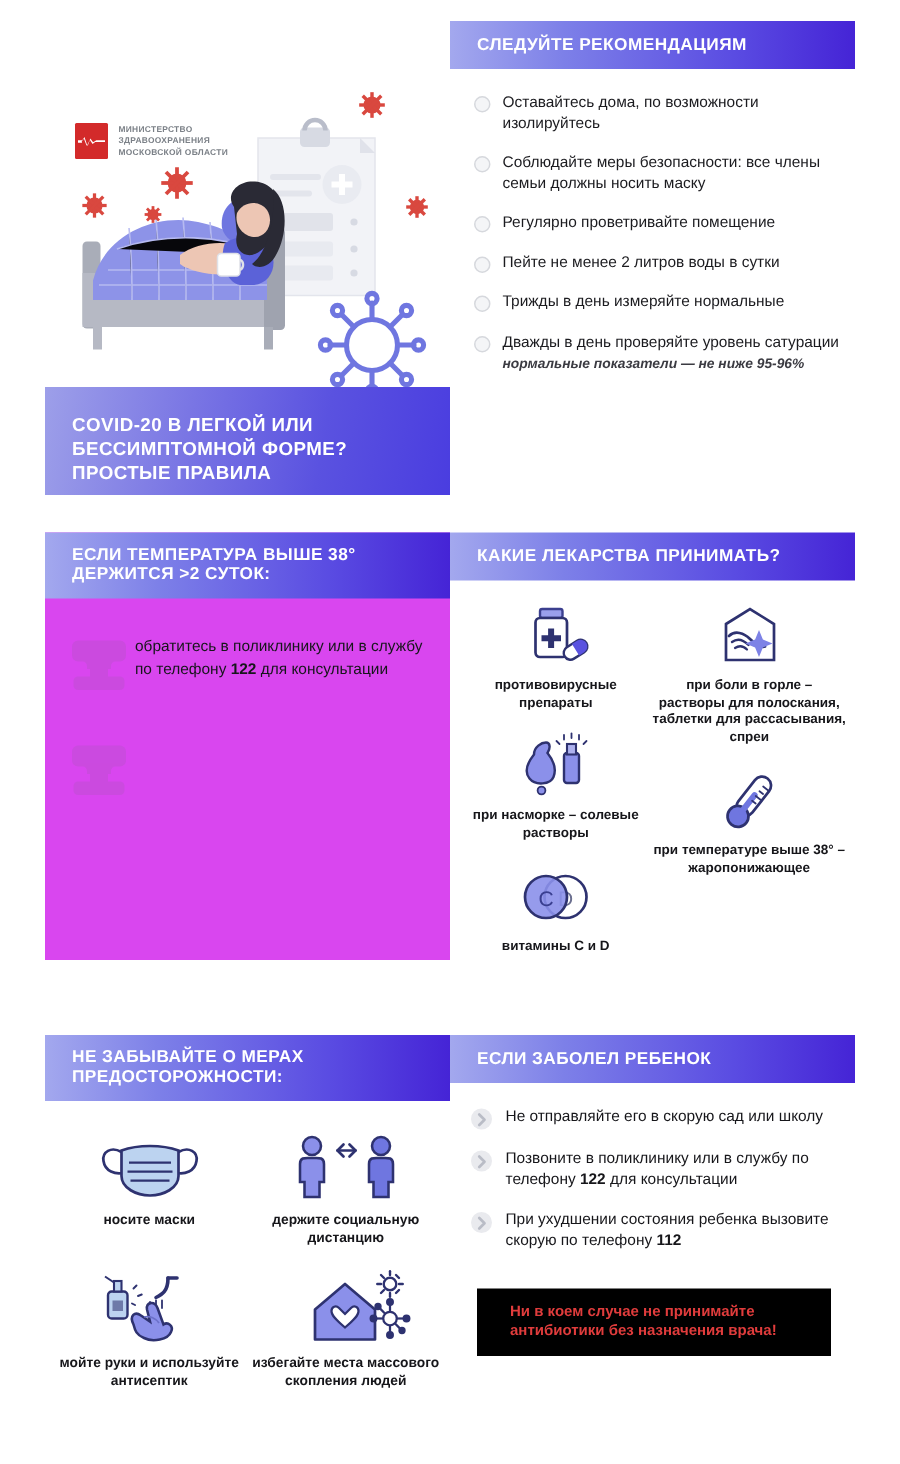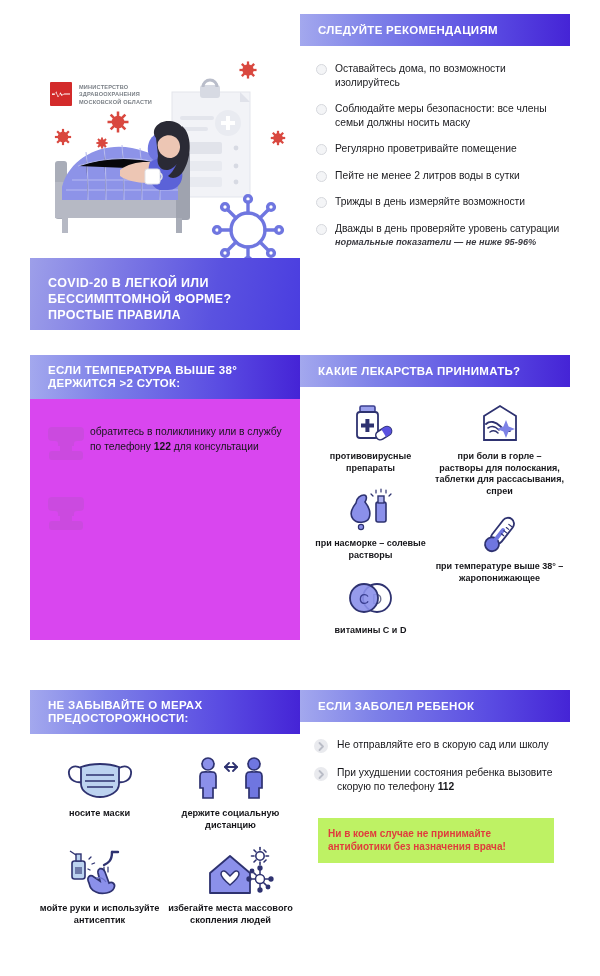--- a/index.html
+++ b/index.html
@@ -91,21 +91,21 @@
   .clist { padding:16px 12px 0 14px; }
   .citem { display:flex; gap:9px; margin-bottom:13px; align-items:flex-start; }
   .cchev {
     flex:none; width:14px; height:14px; border-radius:50%; background:#e9eaee;
     display:flex; align-items:center; justify-content:center; margin-top:1px;
   }
   .cchev svg { display:block; }
   .ctext { font-size:10.3px; color:#16161a; line-height:14px; }
 
   .warn {
-    margin:24px 4px 0 4px; background:#bef264; padding:9px 10px 10px 10px;
+    margin:24px 4px 0 4px; background:#000000; padding:9px 10px 10px 22px;
   }
   .warn-txt { color:#e03c3c; font-size:10px; font-weight:bold; line-height:13px; }
 
   svg { overflow: visible; }
 </style>
 </head>
 <body>
 
 <div class="page">
 
@@ -279,21 +279,21 @@
         <div class="bitem">
           <div class="bdot"></div>
           <div>
             <div class="btext">Пейте не менее 2 литров воды в сутки</div>
           </div>
         </div>
 
         <div class="bitem">
           <div class="bdot"></div>
           <div>
-            <div class="btext">Трижды в день измеряйте возможности</div>
+            <div class="btext">Трижды в день измеряйте нормальные</div>
           </div>
         </div>
 
         <div class="bitem">
           <div class="bdot"></div>
           <div>
             <div class="btext">Дважды в день проверяйте уровень сатурации</div>
             <div class="bnote">нормальные показатели — не ниже 95-96%</div>
           </div>
         </div>
@@ -555,27 +555,35 @@
 
         <div class="citem">
           <div class="cchev">
             <svg width="7" height="9" viewBox="0 0 7 9">
                 <polyline points="1.5,1 5,4.5 1.5,8" fill="none" stroke="#b9bcc6" stroke-width="1.8" stroke-linecap="round" stroke-linejoin="round"></polyline>
               </svg>
           </div>
           <div class="ctext"><span>Не отправляйте его в скорую сад или школу</span><b></b><span></span></div>
         </div>
 
-
         <div class="citem">
           <div class="cchev">
             <svg width="7" height="9" viewBox="0 0 7 9">
                 <polyline points="1.5,1 5,4.5 1.5,8" fill="none" stroke="#b9bcc6" stroke-width="1.8" stroke-linecap="round" stroke-linejoin="round"></polyline>
               </svg>
           </div>
+          <div class="ctext"><span>Позвоните в поликлинику или в службу по телефону </span><b>122</b><span> для консультации</span></div>
+        </div>
+
+        <div class="citem">
+          <div class="cchev">
+            <svg width="7" height="9" viewBox="0 0 7 9">
+                <polyline points="1.5,1 5,4.5 1.5,8" fill="none" stroke="#b9bcc6" stroke-width="1.8" stroke-linecap="round" stroke-linejoin="round"></polyline>
+              </svg>
+          </div>
           <div class="ctext"><span>При ухудшении состояния ребенка вызовите скорую по телефону </span><b>112</b><span></span></div>
         </div>
 
         <div class="warn">
           <div class="warn-txt">Ни в коем случае не принимайте</div>
           <div class="warn-txt">антибиотики без назначения врача!</div>
         </div>
 
       </div>
     </div>

